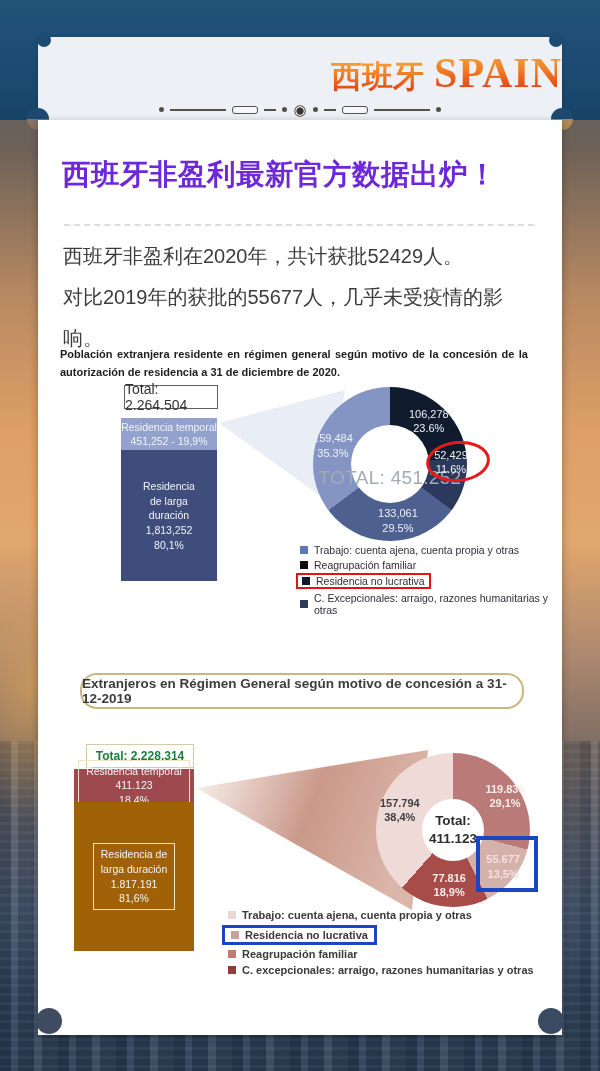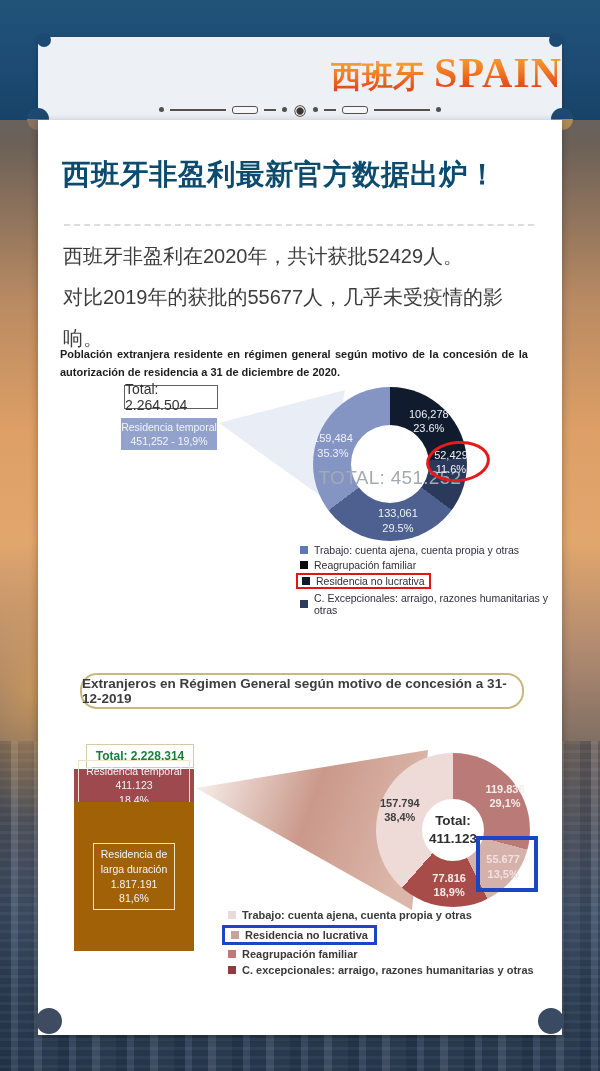--- a/index.html
+++ b/index.html
@@ -60,21 +60,21 @@
   .orn .target{font-size:15px;color:#3c3430;line-height:1;}
   
   .main-card{
     position:absolute;left:38px;right:38px;top:120px;height:915px;background:#ffffff;
     box-shadow:0 2px 8px rgba(0,0,0,.3);
   }
   .main-card .corner{position:absolute;border-radius:50%;width:26px;height:26px;top:888px;}
   .corner-bl{left:-2px;background:#3e4b61;}
   .corner-br{left:500px;background:#3a4a63;}
   .article-title{position:absolute;left:24px;top:36px;width:470px;margin:0;
-    font-size:28.5px;font-weight:700;color:#0c4a6e;letter-spacing:.5px;}
+    font-size:28.5px;font-weight:700;color:#6d28d9;letter-spacing:.5px;}
   .dash-divider{position:absolute;left:26px;right:28px;top:104px;border-top:2px dashed #dcdcdc;}
   .article-body{position:absolute;left:25px;top:116px;width:470px;
     font-size:20px;line-height:41px;color:#3c3c3c;}
   
   .chart-title{position:absolute;left:22px;top:226px;width:468px;
     font-size:11px;font-weight:700;color:#1c1c1c;line-height:1.6;
     text-align:justify;text-align-last:left;}
   .total-box{position:absolute;background:#fff;display:flex;align-items:center;justify-content:center;}
   .total-box1{left:86px;top:265px;width:92px;height:22px;border:1.5px solid #5f5f5f;
     font-size:14px;color:#333;}
@@ -159,20 +159,29 @@
 
   <div class="chart-title">Población extranjera residente en régimen general según motivo de la concesión de la autorización de residencia a 31 de diciembre de 2020.</div>
   <div class="total-box total-box1">Total: 2.264.504</div>
   <div class="bar bar1" id="bar1">
       <div class="bar-seg" style="height: 19.9%; background: rgb(147, 162, 204);">
         <div class="seg-inner">
           <div>Residencia temporal</div>
           <div>451,252 - 19,9%</div>
         </div>
       </div>
+      <div class="bar-seg" style="height: 80.1%; background: rgb(62, 77, 124);">
+        <div class="seg-inner">
+          <div>Residencia</div>
+          <div>de larga</div>
+          <div>duración</div>
+          <div>1,813,252</div>
+          <div>80,1%</div>
+        </div>
+      </div>
     </div>
   <svg class="wedge-svg" style="left:178px;top:264px;" width="134" height="122">
     <polygon points="3,39 129,6 110,116" fill="#e9edf5"></polygon>
   </svg>
   <div class="donut donut1" id="donut1" style="background: conic-gradient(rgb(17, 27, 46) 0deg, rgb(17, 27, 46) 84.96deg, rgb(43, 58, 92) 84.96deg, rgb(43, 58, 92) 126.72deg, rgb(77, 96, 144) 126.72deg, rgb(77, 96, 144) 232.92deg, rgb(132, 149, 196) 232.92deg, rgb(132, 149, 196) 360deg);">
       <div class="hole" style="height: 78px; width: 78px;"></div>
       <div class="center-label center1">
         <div>TOTAL: 451.252</div>
       </div>
       <div class="slice-label" style="left: 115.81px; top: 33.8976px; color: rgb(238, 241, 246);">

